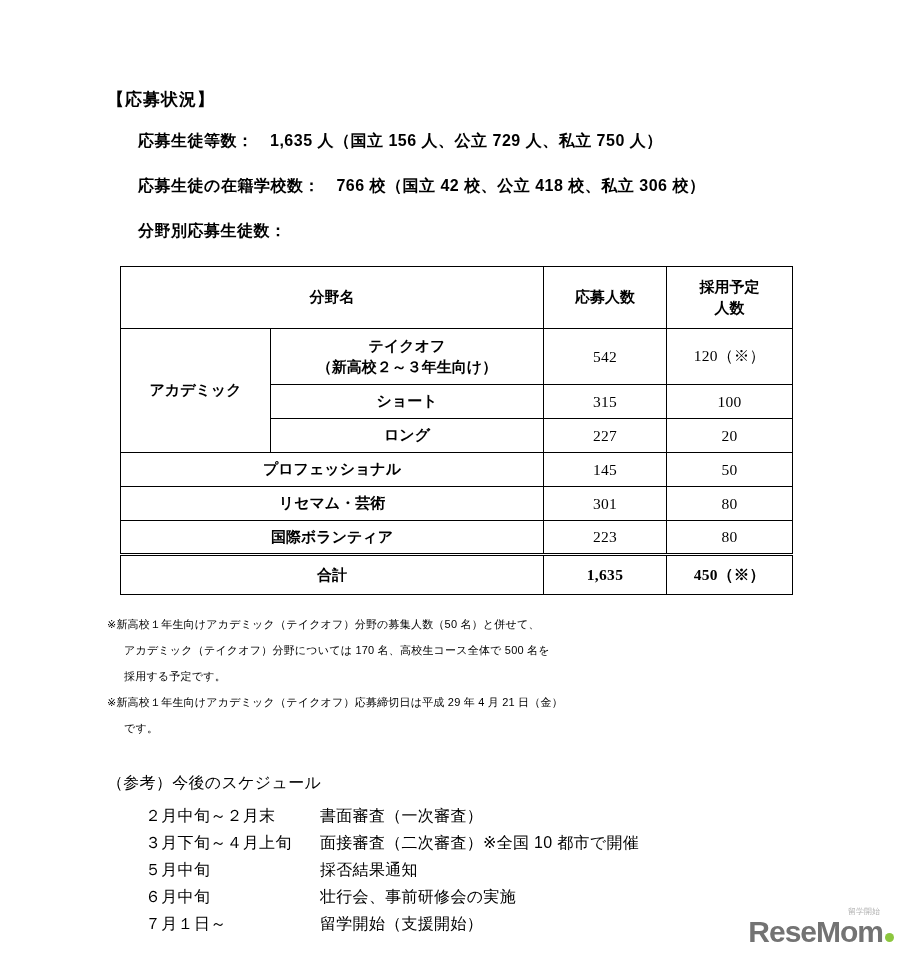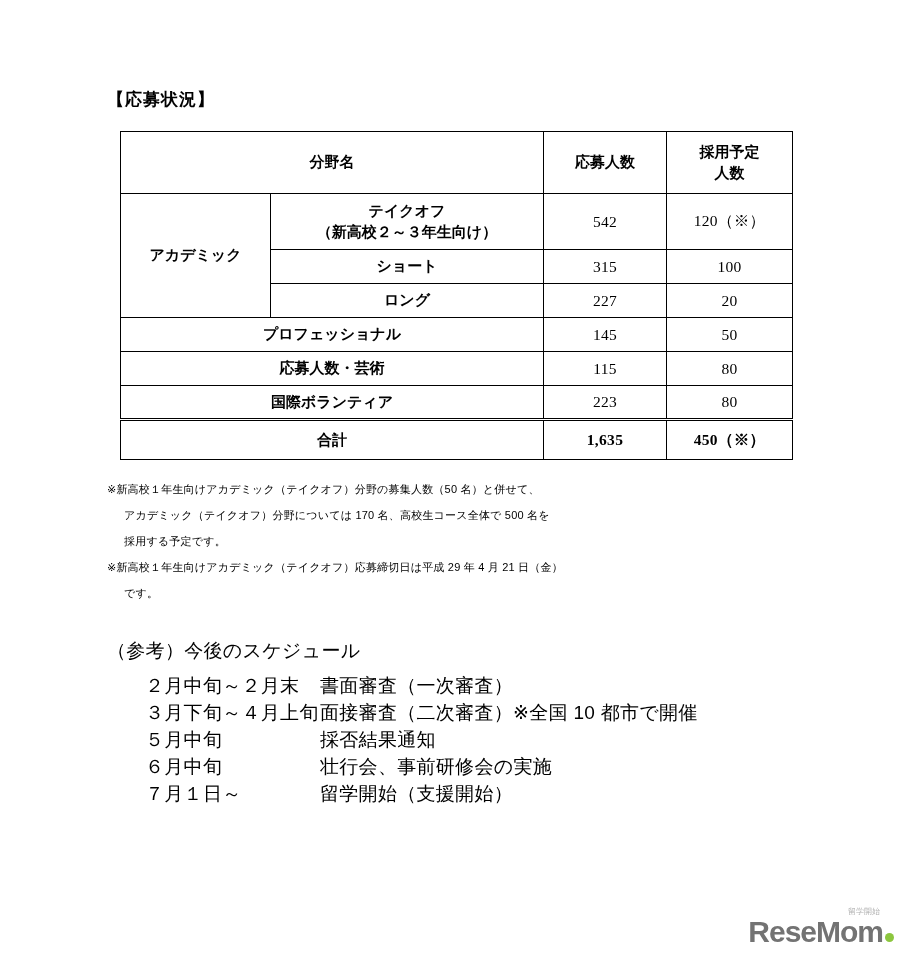--- a/index.html
+++ b/index.html
@@ -66,21 +66,21 @@
   }
   .notes {
     margin-top: 16px;
     font-size: 11px;
     line-height: 26px;
     letter-spacing: 0.2px;
   }
   .note-line.indent { padding-left: 17px; }
   .schedule {
     margin-top: 32px;
-    font-size: 19px;
+    font-size: 16px;
   }
   .schedule-title { margin-bottom: 8px; letter-spacing: 0.3px; }
   .schedule-item {
     display: flex;
     margin-left: 38px;
     line-height: 27px;
   }
   .schedule-period {
     width: 175px;
     flex: 0 0 175px;
@@ -115,20 +115,25 @@
   }
 </style>
 </head>
 <body>
 
 <div class="page">
   <div class="content">
 
     <div class="doc-title">【応募状況】</div>
 
+    <div class="summary">
+      <div class="summary-line">応募生徒等数：　1,635 人（国立 156 人、公立 729 人、私立 750 人）</div>
+      <div class="summary-line">応募生徒の在籍学校数：　766 校（国立 42 校、公立 418 校、私立 306 校）</div>
+      <div class="summary-line">分野別応募生徒数：</div>
+    </div>
 
     <table class="app-table">
       <colgroup>
         <col class="c-group">
           <col class="c-name">
           <col class="c-app">
           <col class="c-plan">
       </colgroup>
       <tbody>
           <tr class="hdr-row">
@@ -157,22 +162,22 @@
         <td class="cell-bold">ロング</td>
         <td class="num">227</td>
         <td class="num">20</td>
       </tr>
       <tr class="row-std">
         <td colspan="2" class="cell-bold">プロフェッショナル</td>
         <td class="num">145</td>
         <td class="num">50</td>
       </tr>
       <tr class="row-std">
-        <td colspan="2" class="cell-bold">応募人数・芸術</td>
-        <td class="num">115</td>
+        <td colspan="2" class="cell-bold">リセマム・芸術</td>
+        <td class="num">301</td>
         <td class="num">80</td>
       </tr>
       <tr class="row-std">
         <td colspan="2" class="cell-bold">国際ボランティア</td>
         <td class="num">223</td>
         <td class="num">80</td>
       </tr>
       <tr class="row-total">
         <td colspan="2">合計</td>
         <td class="num">1,635</td>

